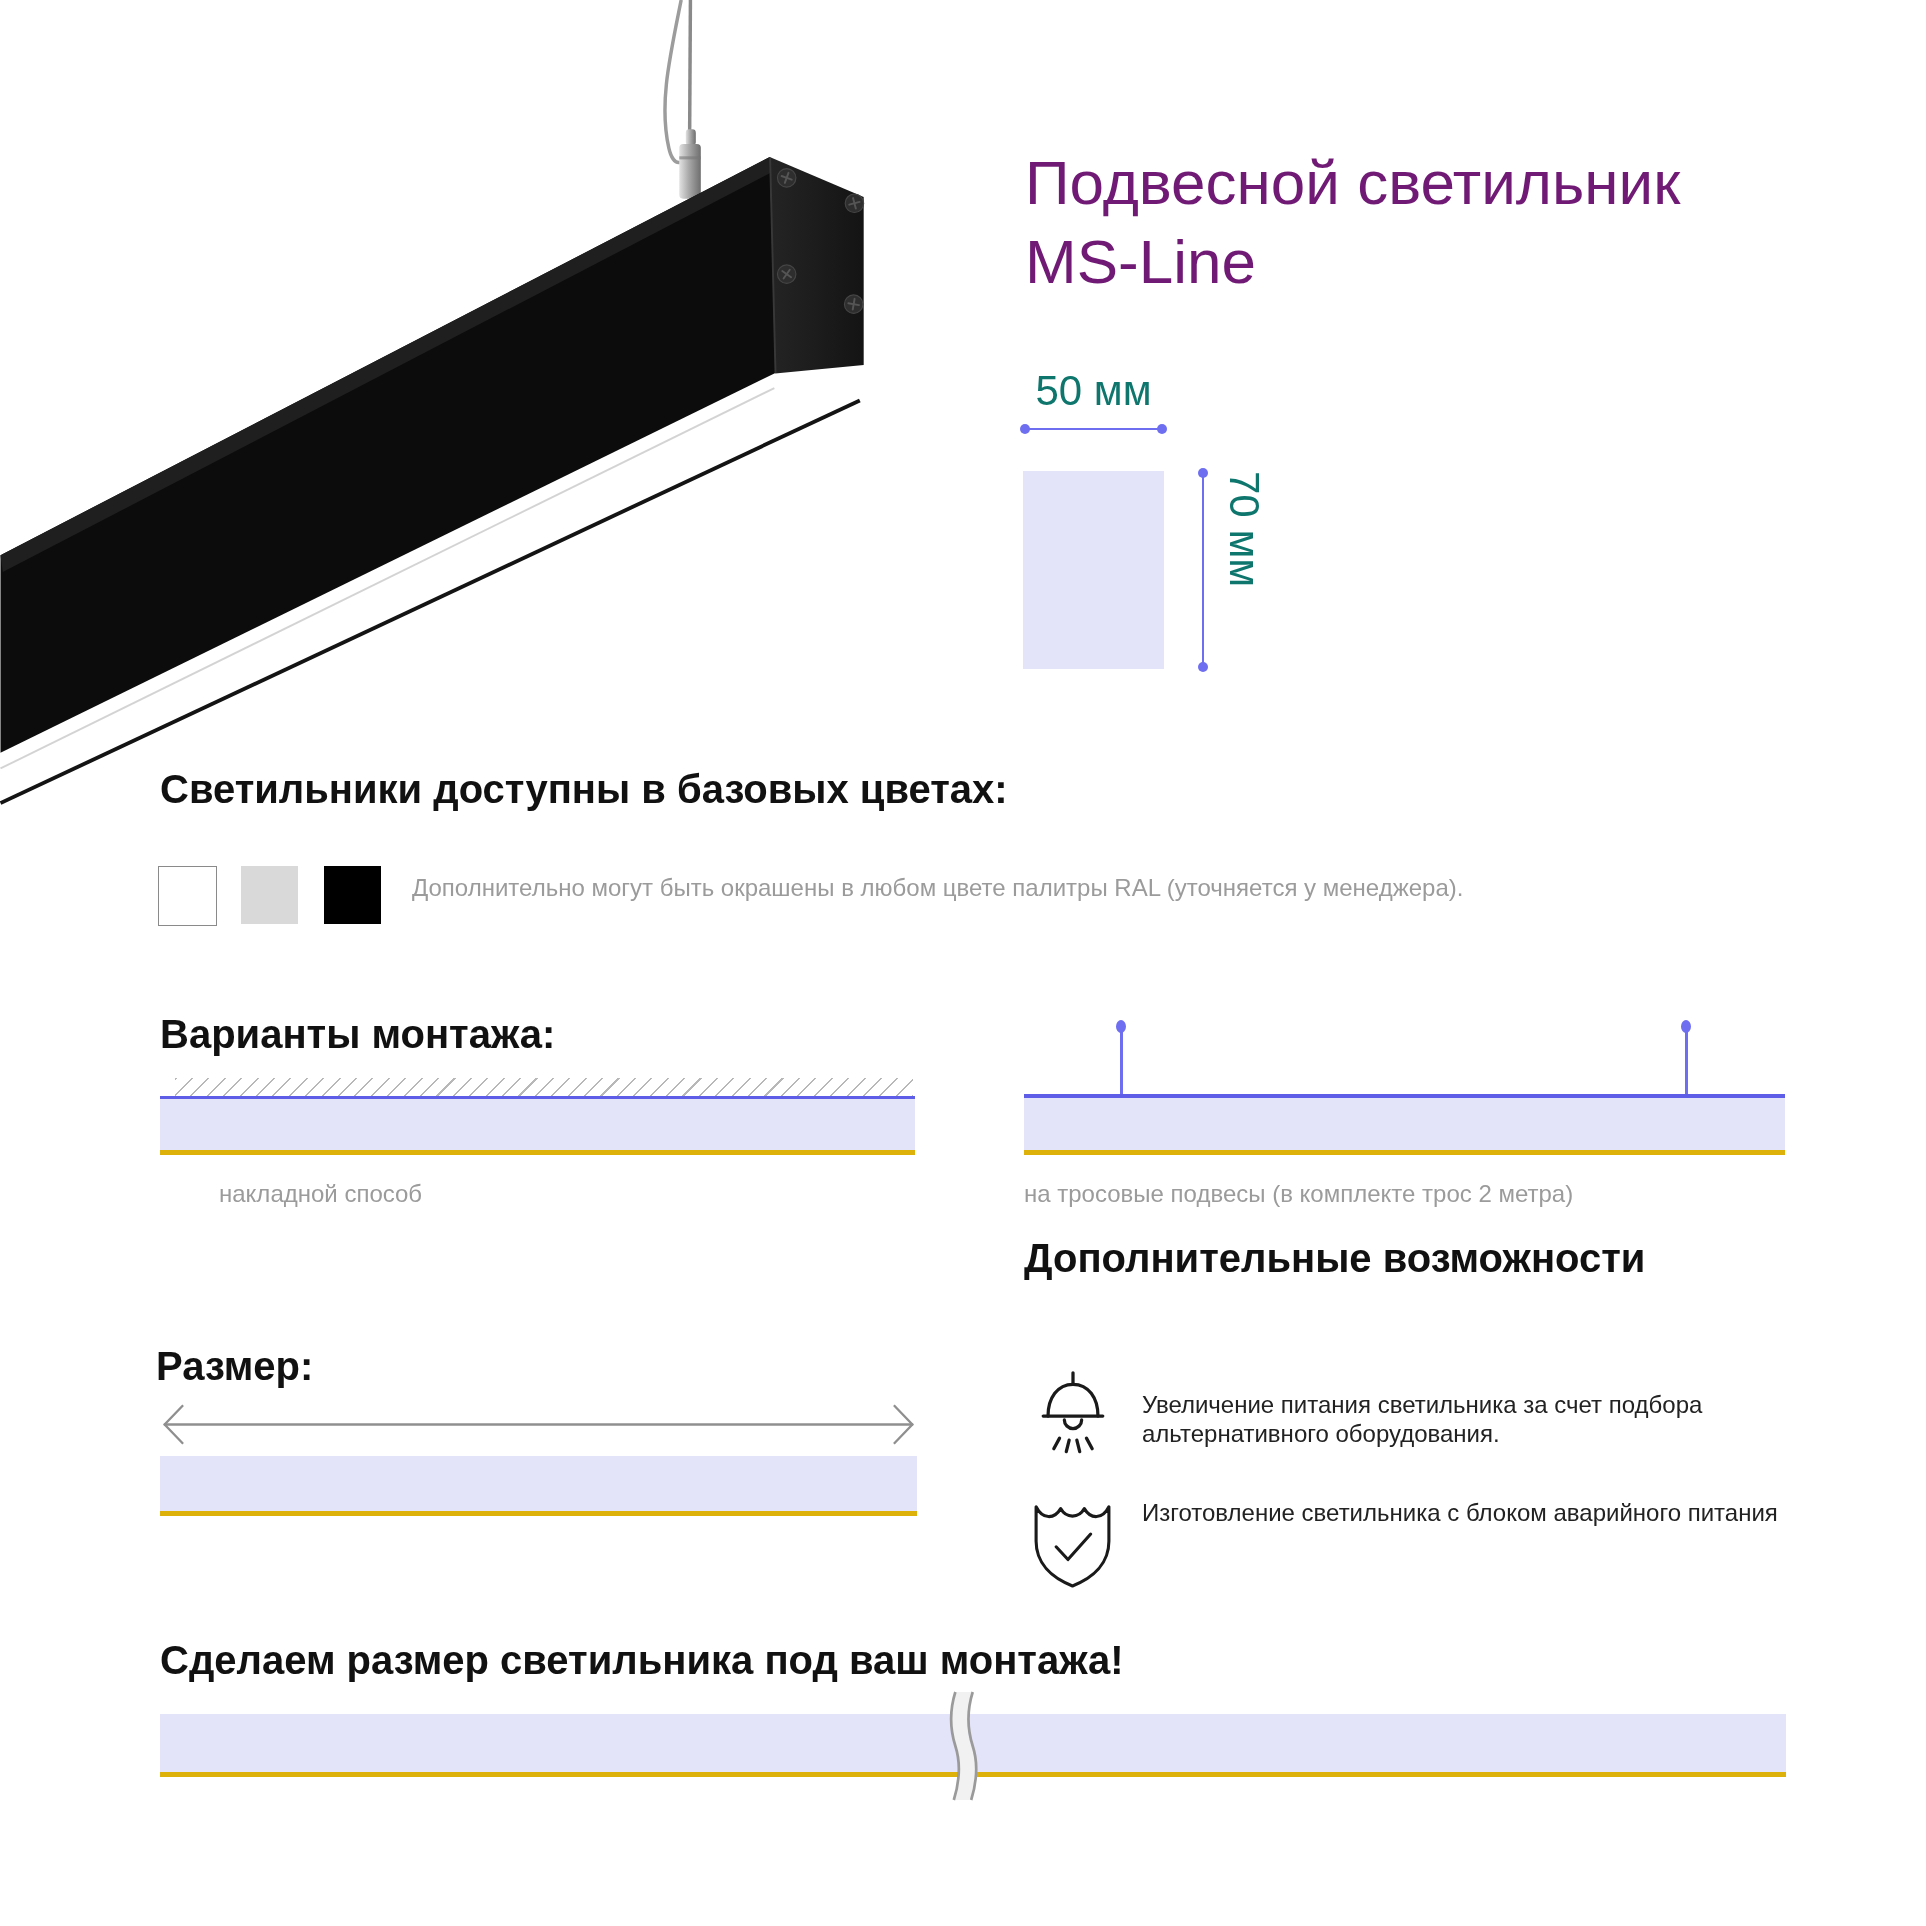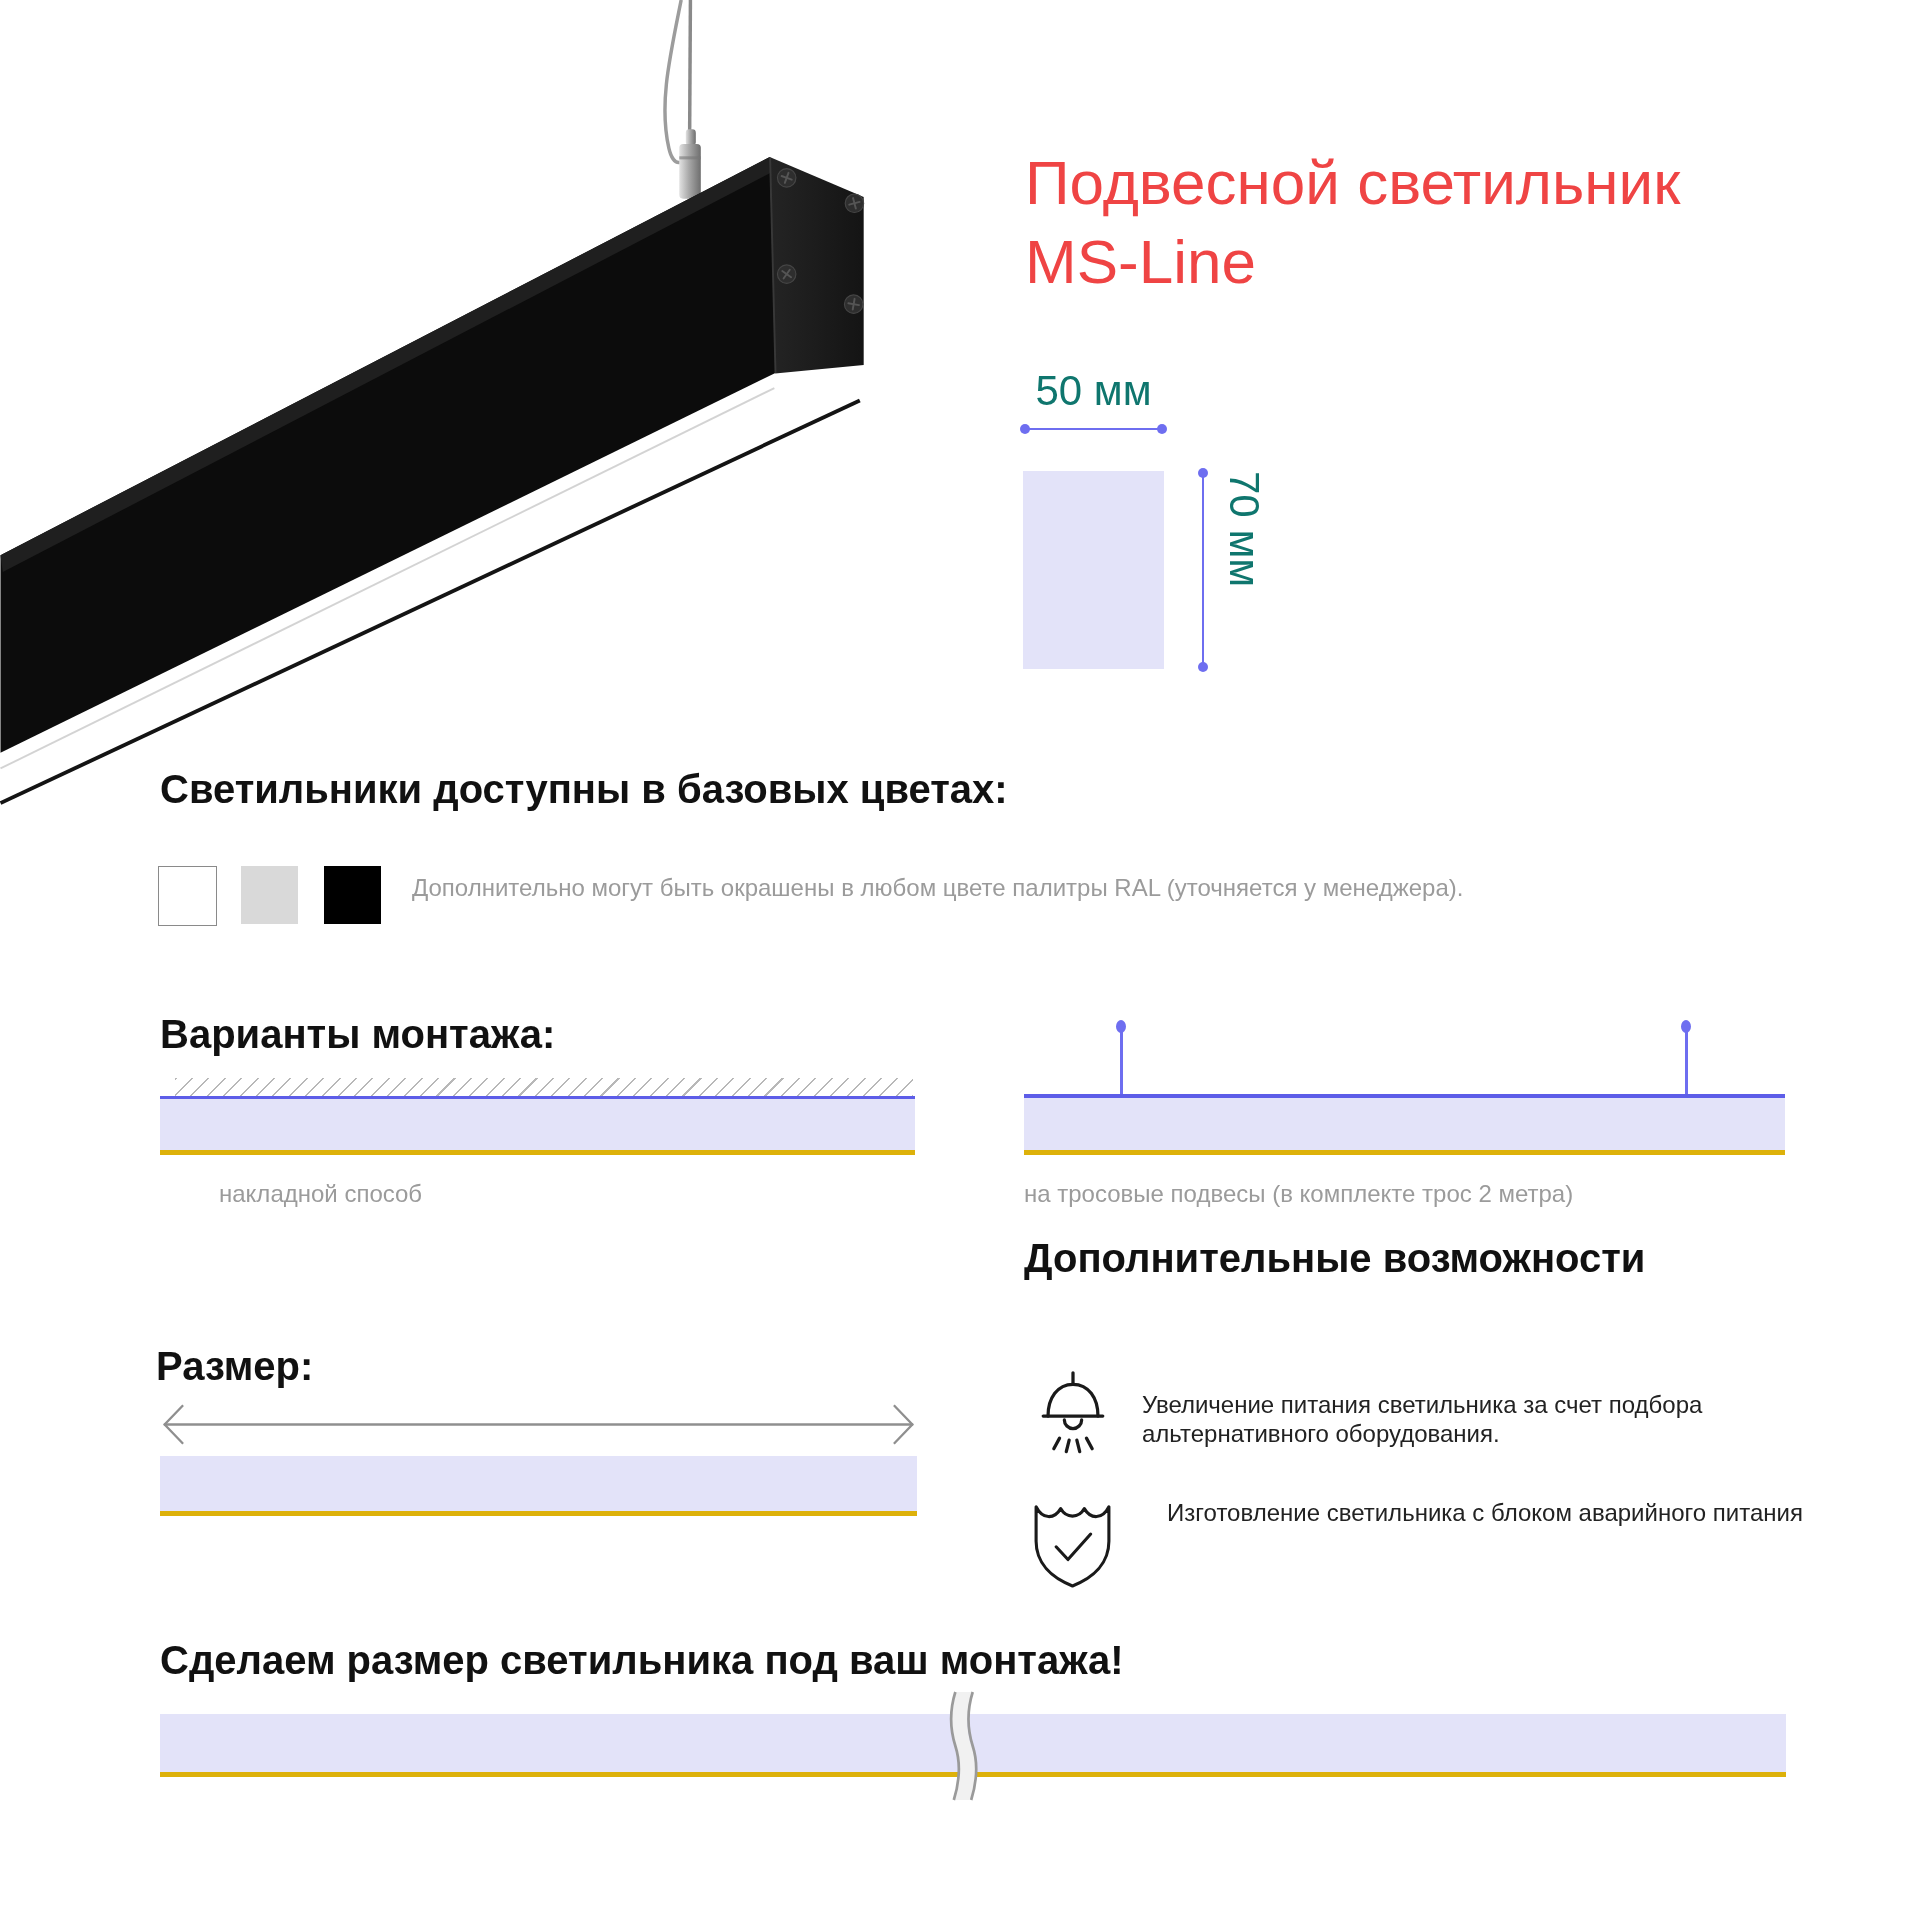--- a/index.html
+++ b/index.html
@@ -1,21 +1,21 @@
 <!DOCTYPE html>
 <html style="font-size:6.2px"><head>
 <meta charset="utf-8">
 <style>
   html,body{margin:0;padding:0;background:#ffffff;}
   .page{position:relative;width:1926px;height:1926px;background:#ffffff;overflow:hidden;
         font-family:"Liberation Sans", sans-serif;color:#1a1a1a;}
   .abs{position:absolute;}
 
   
-  .title{left:1025px;top:143px;width:755px;font-size:62px;line-height:1.28;font-weight:400;color:#ef4444;}
+  .title{left:1025px;top:143px;width:755px;font-size:62px;line-height:1.28;font-weight:400;color:#701a75;}
   .h2{font-size:40px;font-weight:700;color:#111111;white-space:nowrap;}
   .gray{color:#9b9b9b;}
   .body-sm{font-size:24px;line-height:1.2;font-weight:400;}
   .dim-label{font-size:42px;color:#0f766e;}
 
   
   .dim-rect{left:1023px;top:471px;width:141px;height:198px;background:#e3e3f9;}
   .dim-line-h{left:1023px;top:428px;width:141px;height:2.3px;background:#6e6ef0;}
   .dim-line-v{left:1202px;top:471px;width:2.3px;height:198px;background:#6e6ef0;}
   .dot{width:10px;height:10px;border-radius:50%;background:#6e6ef0;}
@@ -184,21 +184,21 @@
     <line x1="46" y1="74" x2="43" y2="86"></line>
     <line x1="54" y1="74" x2="57" y2="86"></line>
     <line x1="64" y1="72" x2="70" y2="83"></line>
   </svg>
   <div class="abs body-sm feat-text" style="left:1142px;top:1391px;">Увеличение питания светильника за счет подбора альтернативного оборудования.</div>
 
   <svg class="abs" style="left:1027px;top:1495px;" width="91" height="100" viewBox="0 0 100 100" fill="none" stroke="#1a1a1a" stroke-width="3.4" stroke-linecap="round" stroke-linejoin="round">
     <path d="M10,8 C17,22 30,22 37,10 C43,21 57,21 63,10 C70,22 83,22 90,8 L90,46 C90,70 73,86 50,95 C27,86 10,70 10,46 Z"></path>
     <path d="M32,52 L45,66 L70,38"></path>
   </svg>
-  <div class="abs body-sm feat-text" style="left:1142px;top:1499px;text-align:center;">Изготовление светильника с блоком аварийного питания</div>
+  <div class="abs body-sm feat-text" style="left:1142px;top:1499px;">Изготовление светильника с блоком аварийного питания</div>
 
   <div class="abs h2" style="left:160px;top:1638px;">Сделаем размер светильника под ваш монтажа!</div>
   <div class="abs lav-bar barD"></div>
   <div class="abs yellow-edge yelD"></div>
   <svg class="abs" style="left:938px;top:1690px;" width="54" height="112" viewBox="0 0 140 290">
     <path d="M45,5 q-22,70 0,140 q20,62 -4,140 L86,285 q24,-78 0,-140 q-22,-70 4,-140 Z" fill="#f1f1f1"></path>
     <path d="M45,5 q-22,70 0,140 q20,62 -4,140" stroke="#9a9a9a" stroke-width="7" fill="none"></path>
     <path d="M90,5 q-22,70 0,140 q20,62 -4,140" stroke="#9a9a9a" stroke-width="7" fill="none"></path>
   </svg>
 

